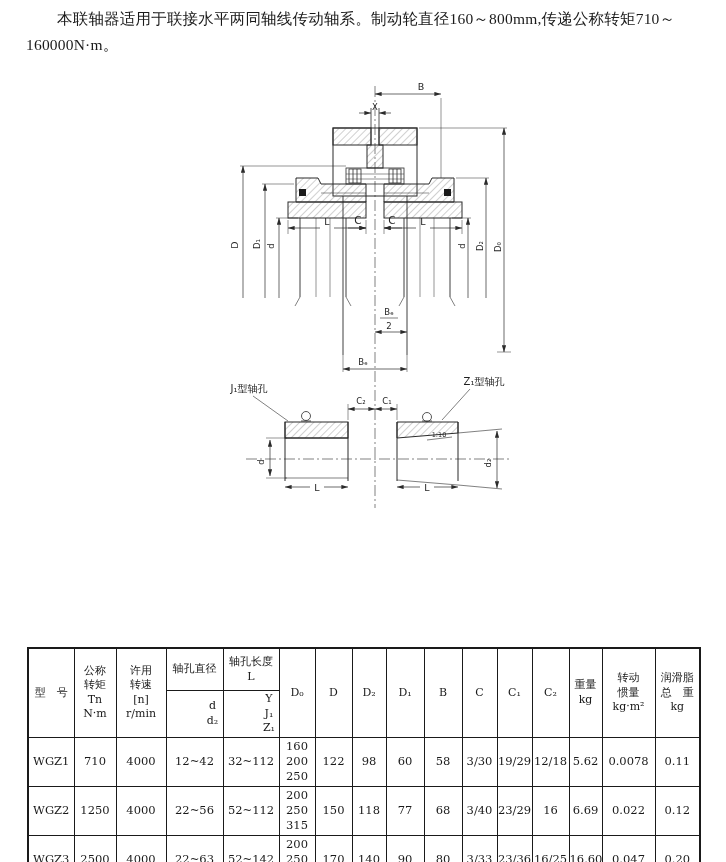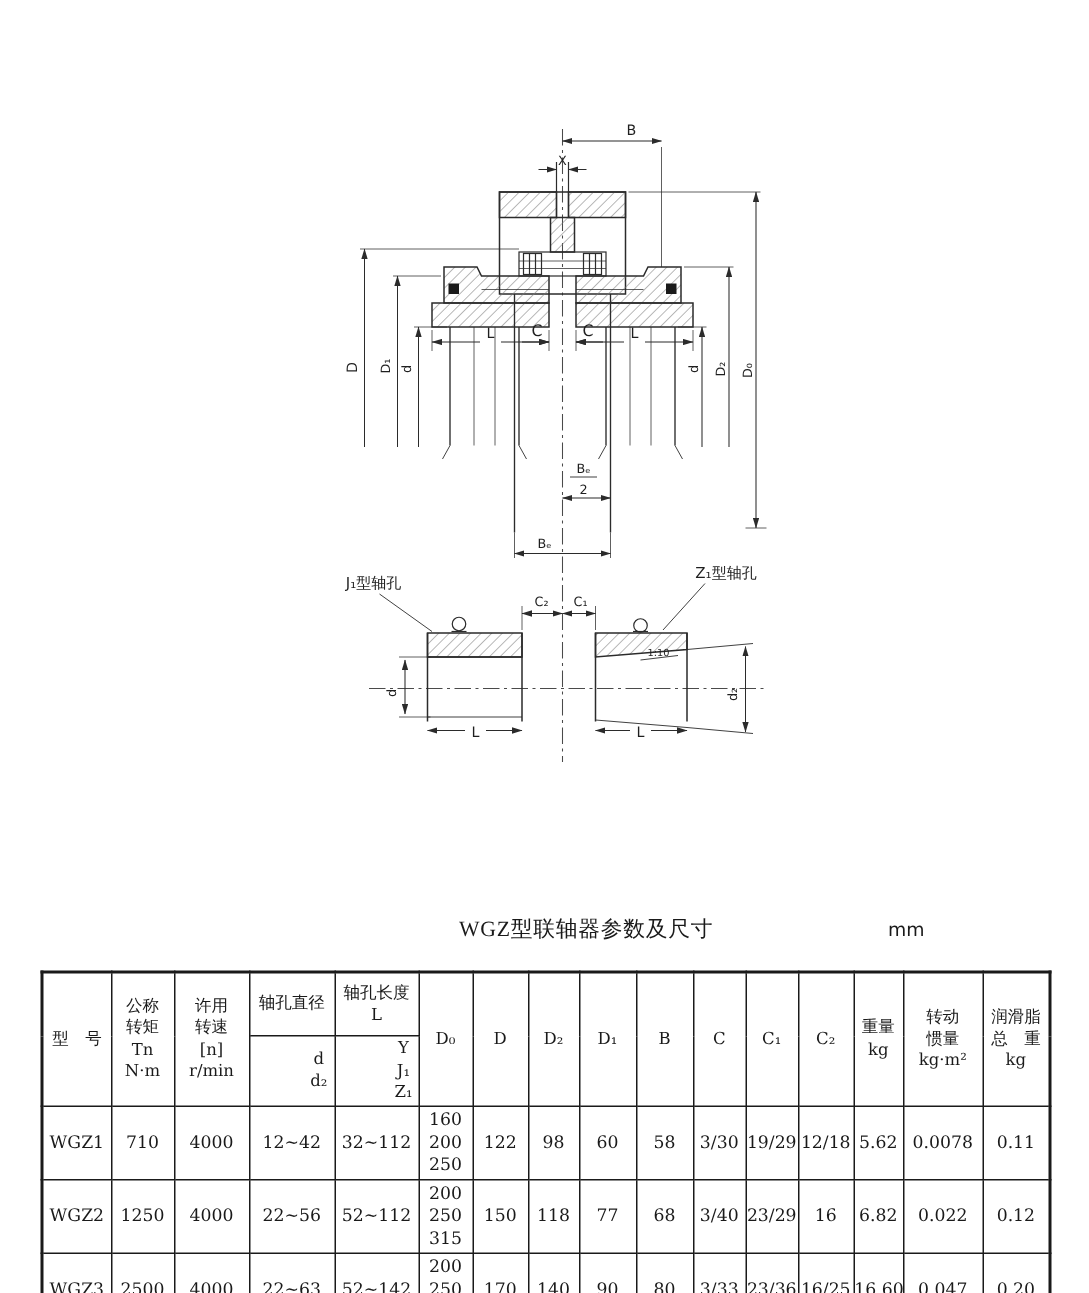--- a/index.html
+++ b/index.html
@@ -20,20 +20,21 @@
   .params thead th{font-size:11px;}
   .params tbody td{font-size:11.5px;height:46px;}
   .params tr.h1 th{height:39px;}
   .params tr.h2 th{height:27px;padding-left:36px;}
 </style>
 </head>
 <body>
 
 <div class="page">
 
+  <p class="intro">本联轴器适用于联接水平两同轴线传动轴系。制动轮直径160～800mm,传递公称转矩710～160000N·m。</p>
 
   <svg class="diagram" width="726" height="575" viewBox="0 0 726 575" xmlns="http://www.w3.org/2000/svg">
     <defs>
       <pattern id="h" width="5" height="5" patternUnits="userSpaceOnUse" patternTransform="rotate(45)">
         <line x1="0" y1="0" x2="0" y2="5" stroke="#777" stroke-width="0.7"></line>
       </pattern>
       <marker id="ar" viewBox="0 0 10 6" refX="9.5" refY="3" markerWidth="10" markerHeight="6" orient="auto-start-reverse">
         <path d="M0,0 L10,3 L0,6 Z" fill="#2b2b2b"></path>
       </marker>
     </defs>
@@ -171,24 +172,20 @@
       <text x="361" y="404">C₂</text>
       <text x="387" y="404">C₁</text>
       <text transform="rotate(-90 264 462)" x="264" y="462">d</text>
       <text transform="rotate(-90 491 463)" x="491" y="463">d₂</text>
       <text x="317" y="491" font-size="9.5">L</text>
       <text x="427" y="491" font-size="9.5">L</text>
       <text x="439" y="437" font-size="6.5">1:10</text>
     </g>
   </svg>
 
-  <div class="tbl-title">
-    <span class="t">WGZ型联轴器参数及尺寸</span>
-    <span class="u">mm</span>
-  </div>
 
   <table class="params">
     <colgroup>
       <col style="width:46px">
         <col style="width:42px">
         <col style="width:50px">
         <col style="width:57px">
       <col style="width:56px">
         <col style="width:36px">
         <col style="width:37px">
@@ -268,21 +265,21 @@
         <td>200
 250
 315</td>
         <td>150</td>
         <td>118</td>
         <td>77</td>
         <td>68</td>
         <td>3/40</td>
         <td>23/29</td>
         <td>16</td>
-        <td>6.82</td>
+        <td>6.69</td>
         <td>0.022</td>
         <td>0.12</td>
       </tr>
       <tr>
         <td>WGZ3</td>
         <td>2500</td>
         <td>4000</td>
         <td>22~63</td>
         <td>52~142</td>
         <td>200

